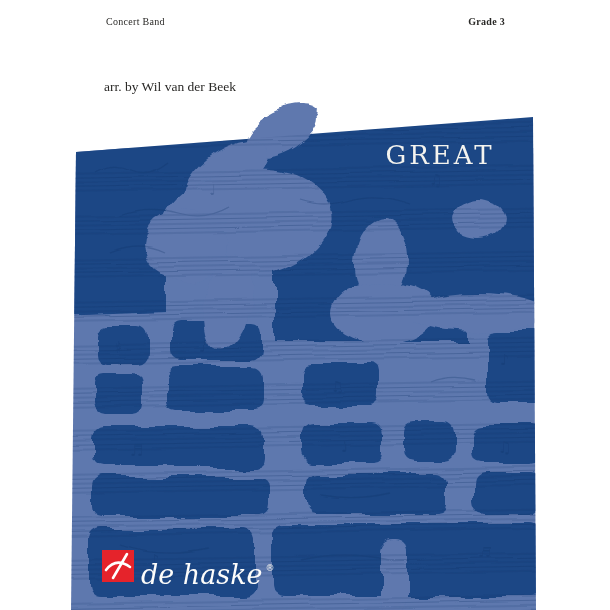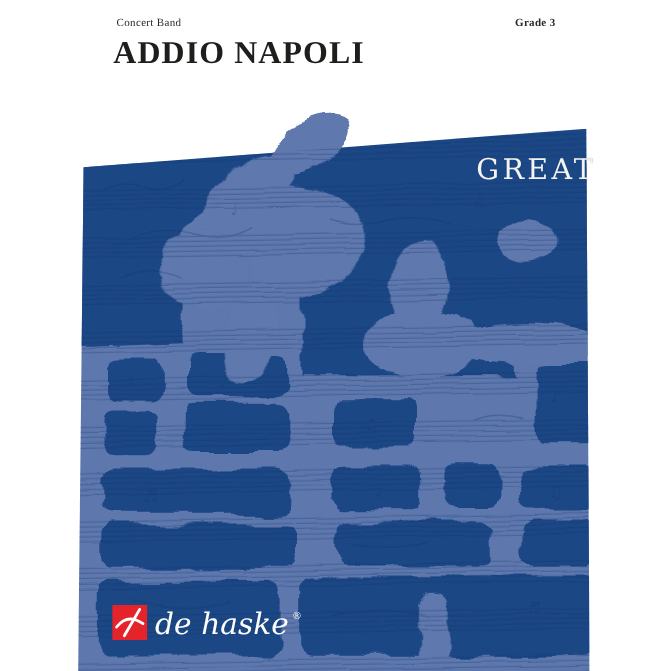--- a/index.html
+++ b/index.html
@@ -17,25 +17,25 @@
   .page{position:relative;width:610px;height:610px;overflow:hidden;background:var(--paper);}
   .artwork{position:absolute;left:0;top:0;width:610px;height:610px;z-index:1;}
   .txt{position:absolute;z-index:3;}
   .category{left:106px;top:16px;font-size:10px;letter-spacing:.3px;color:#2a2927;}
   .grade{right:105px;top:16px;font-size:10px;letter-spacing:.3px;color:#2a2927;text-align:right;font-weight:bold;}
   .title{left:103px;top:32px;font-size:29px;font-weight:700;letter-spacing:1px;color:var(--title-ink);}
   .arranger{left:104px;top:79px;font-size:13.5px;color:#2a2927;}
   .series{left:338px;top:140px;width:204px;text-align:center;color:var(--series-text);
           font-family:"DejaVu Serif", serif;font-size:26px;line-height:30px;letter-spacing:3px;
           text-shadow:0 0 1px rgba(20,50,100,.45);}
-  .series div{white-space:nowrap;text-align:right;}
+  .series div{white-space:nowrap;}
   .publisher{left:102px;top:550px;display:flex;align-items:flex-start;z-index:3;}
   .logo-box{width:32px;height:32px;flex:0 0 32px;}
   .pub-name{margin-left:7px;margin-top:4px;font-family:"DejaVu Serif", serif;font-style:italic;
-            font-size:27px;line-height:28px;color:#fdfdfb;}
+            font-size:27px;line-height:41px;color:#fdfdfb;}
   .pub-reg{font-size:9px;position:relative;top:-13px;margin-left:3px;color:#f2f2ee;
            font-family:"DejaVu Sans", sans-serif;font-style:normal;}
 </style>
 </head>
 <body>
 
 <div class="page">
 
   <svg class="artwork" viewBox="0 0 610 610" xmlns="http://www.w3.org/2000/svg">
     <defs>
@@ -126,21 +126,21 @@
           <text x="498" y="452">♫</text>
           <text x="150" y="565">♪</text>
           <text x="478" y="558">♬</text>
         </g>
       </g>
     </g>
   </svg>
 
   <div class="txt category">Concert Band</div>
   <div class="txt grade">Grade 3</div>
-  <div class="txt title">ADDIO NAPOLI</div>
+  <div class="txt arranger">arr. by Wil van der Beek</div>
 
   <div class="txt series">
     <div>GREAT</div>
   </div>
 
   <div class="txt publisher">
     <svg class="logo-box" viewBox="0 0 32 32" xmlns="http://www.w3.org/2000/svg">
       <rect x="0" y="0" width="32" height="32" style="fill:var(--red)"></rect>
       <g stroke="#ffffff" stroke-width="2.6" fill="none" stroke-linecap="round">
         <path d="M4,20 Q14,7 28,17"></path>

